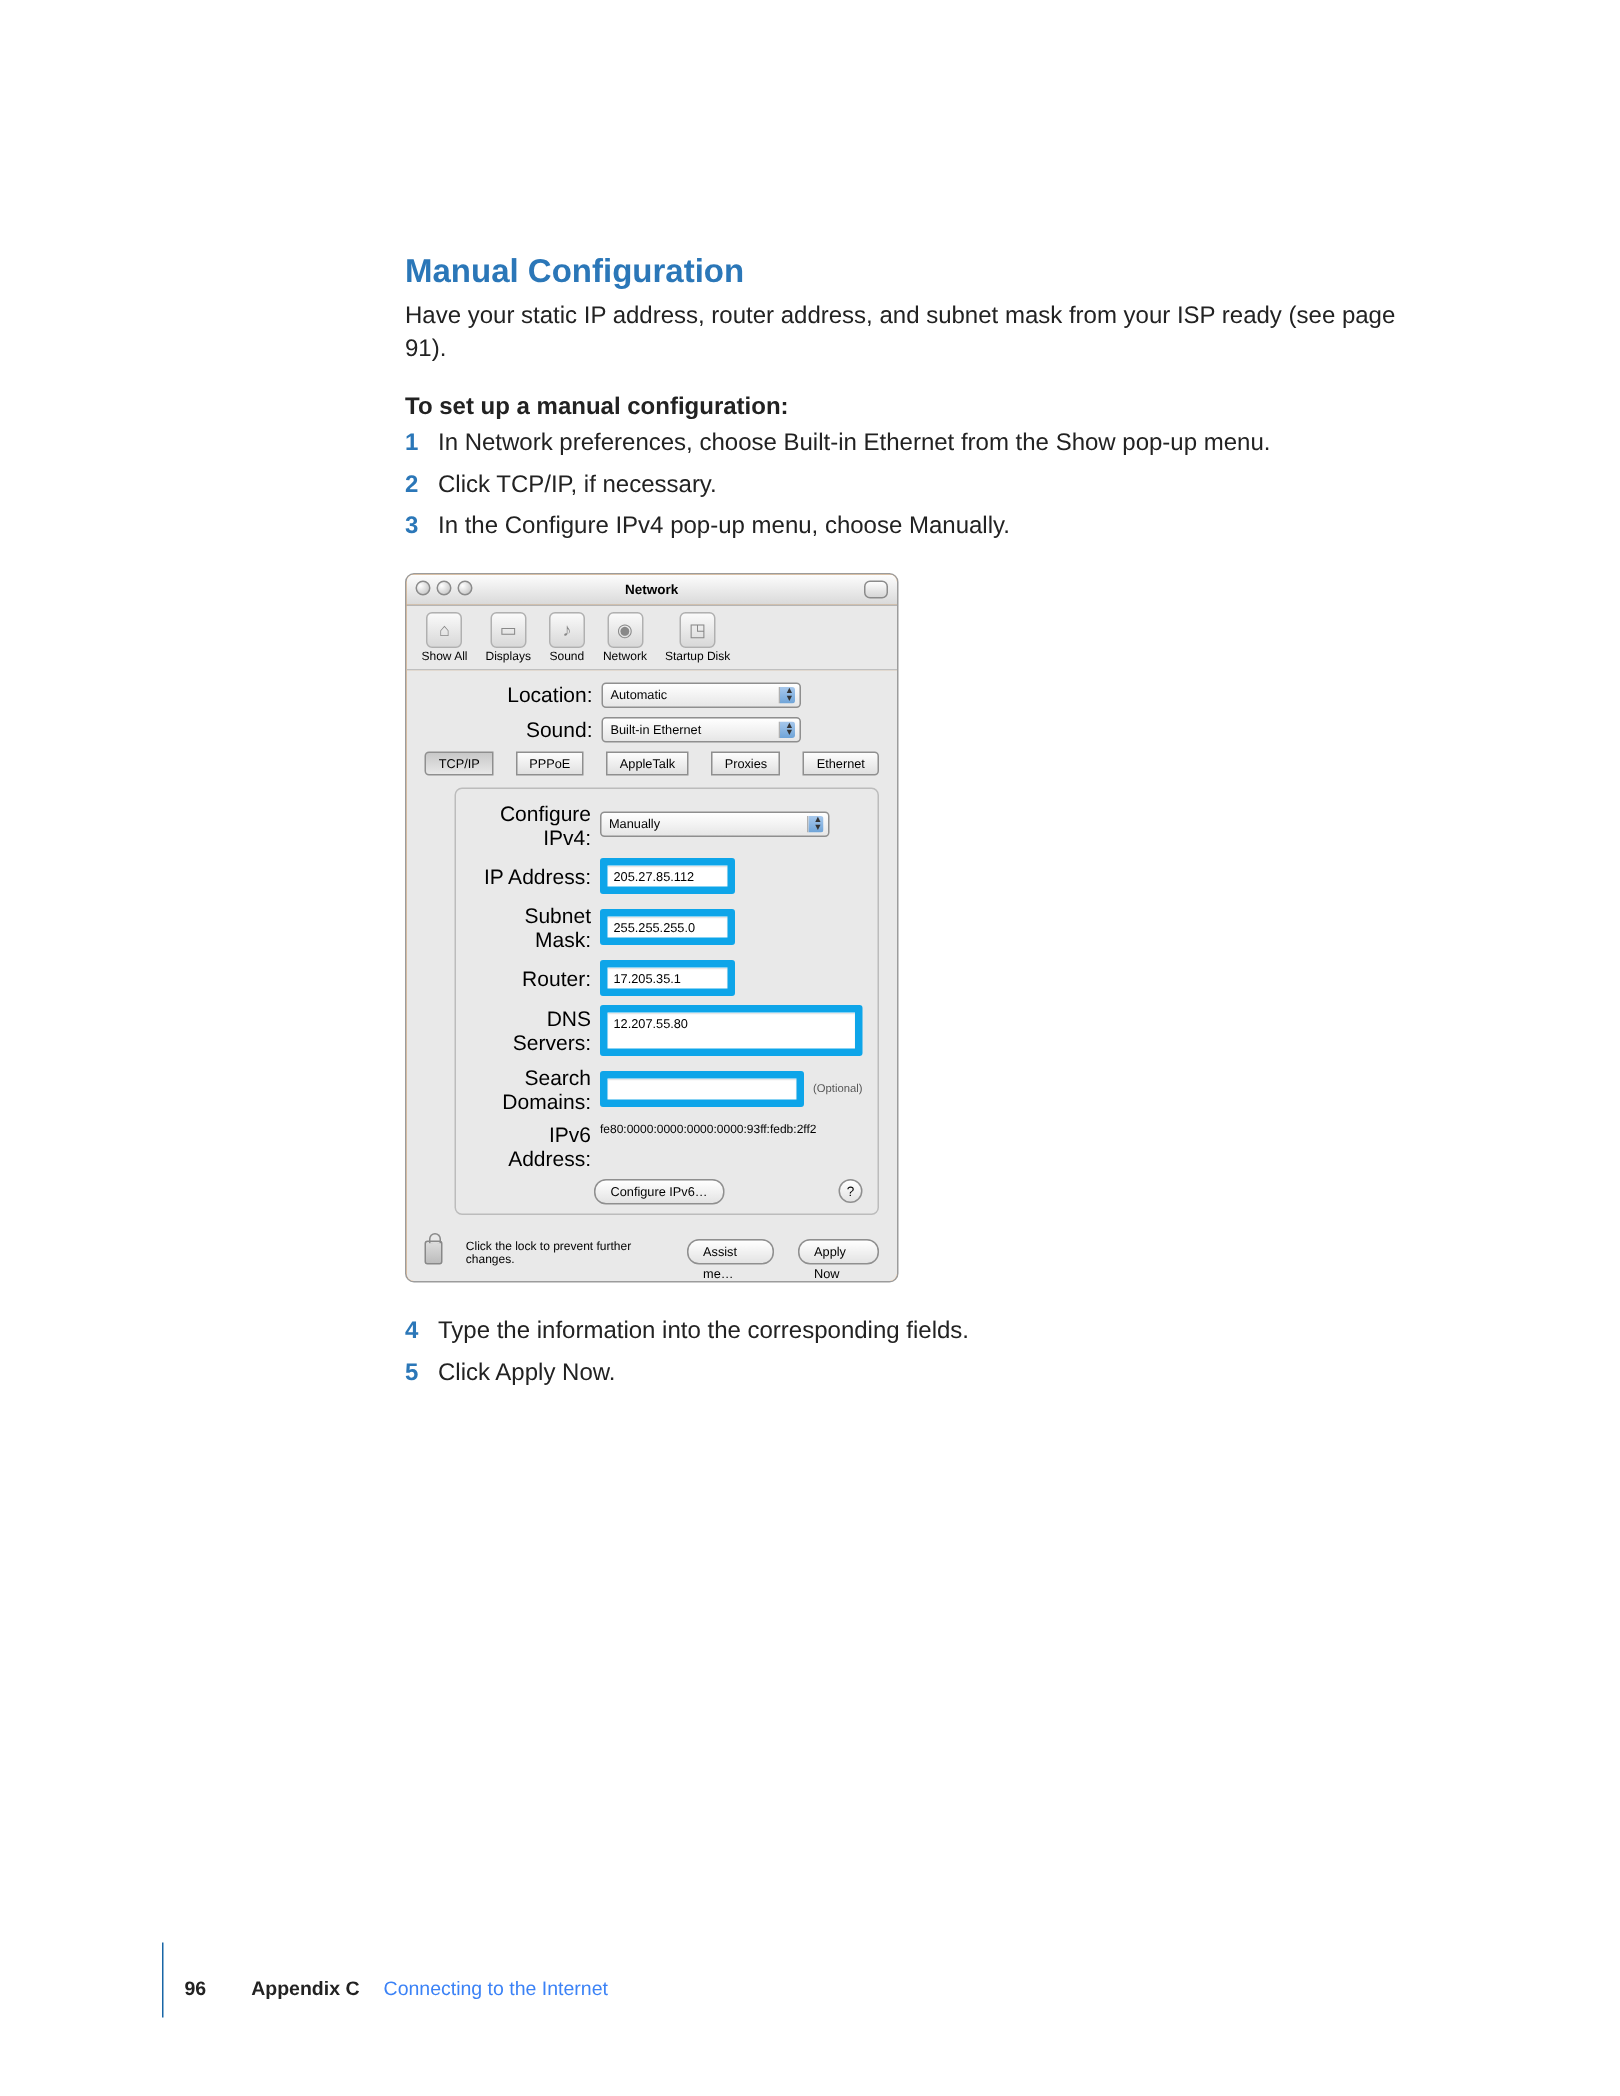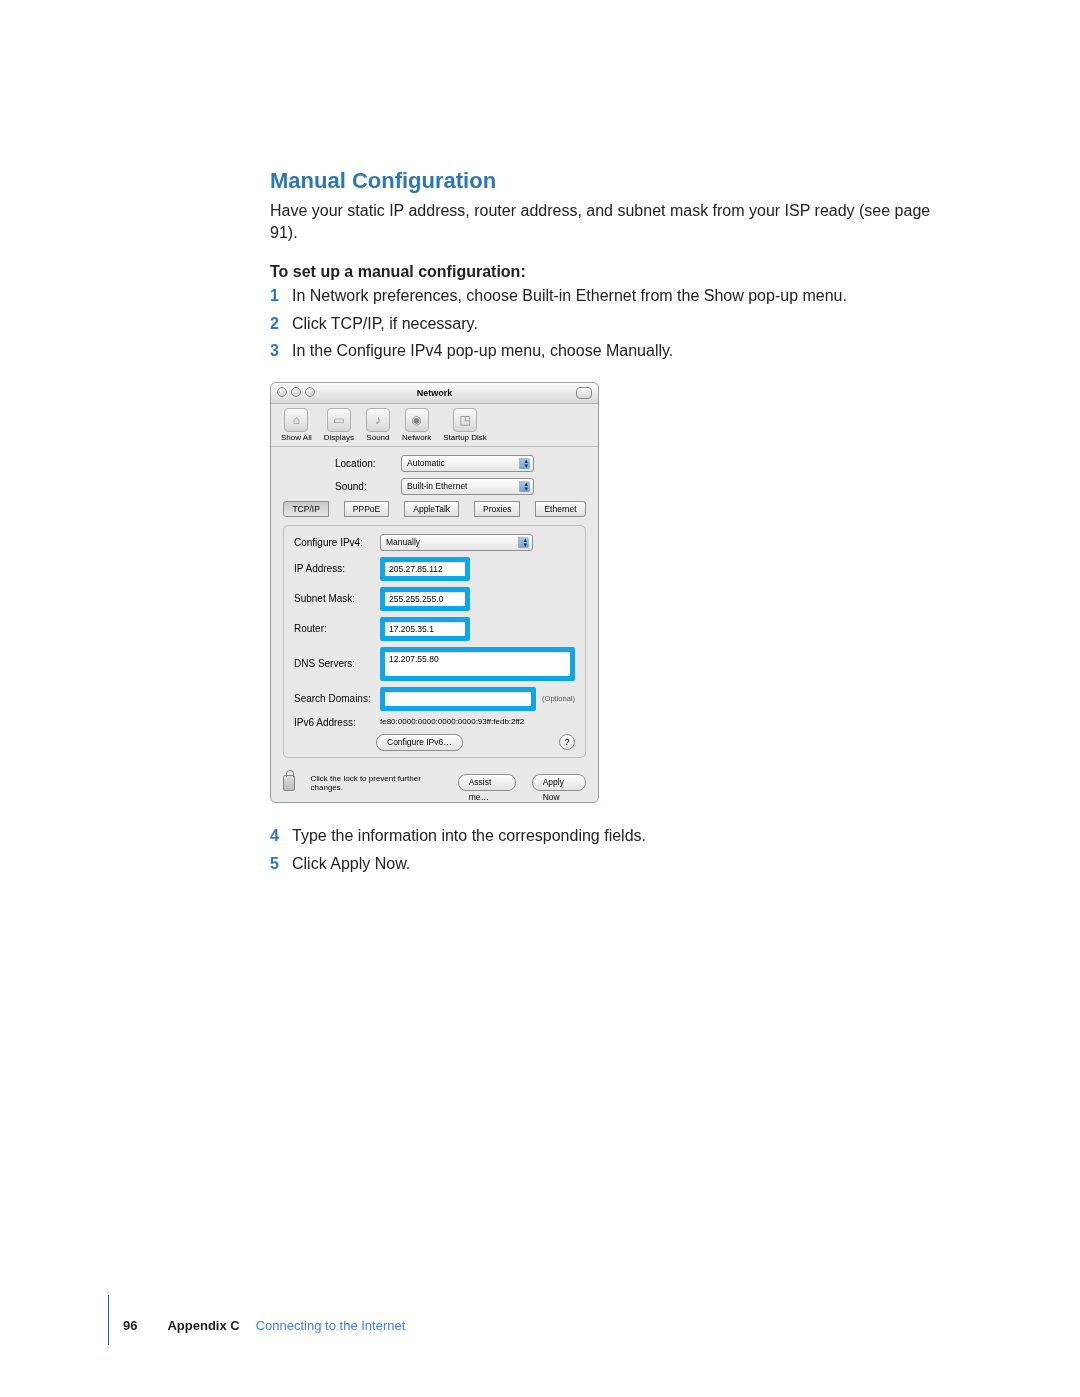--- a/index.html
+++ b/index.html
@@ -135,23 +135,23 @@
     display: flex;
     align-items: center;
     margin-bottom: 6px;
   }
   .form-row.top-row {
     justify-content: center;
     margin-bottom: 6px;
   }
   .label {
     width: 80px;
-    text-align: left;
+    text-align: right;
     padding-right: 6px;
-    font-size: 10px;
+    font-size: 14px;
   }
   .popup {
     position: relative;
     height: 15px;
     border: 1px solid #8f8f8f;
     border-radius: 3px;
     background: linear-gradient(#fff,#e6e6e6);
     padding: 0 16px 0 5px;
     line-height: 15px;
     font-size: 8.5px;
@@ -191,20 +191,21 @@
   .tab:first-child { border-radius: 3px 0 0 3px; margin-left: 0; }
   .tab:last-child  { border-radius: 0 3px 3px 0; }
   .tab.active {
     background: linear-gradient(#c8c8c8,#e8e8e8);
   }
   .pane {
     border: 1px solid #bcbcbc;
     border-radius: 5px;
     background: #e9e9e9;
     padding: 8px 10px 6px 10px;
+    margin-left: 20px;
   }
   .textfield {
     height: 14px;
     border: 5px solid #0ea5e9;
     border-radius: 2px;
     background: #fff;
     padding: 0 4px;
     line-height: 14px;
     font-size: 8.5px;
     min-width: 60px;

